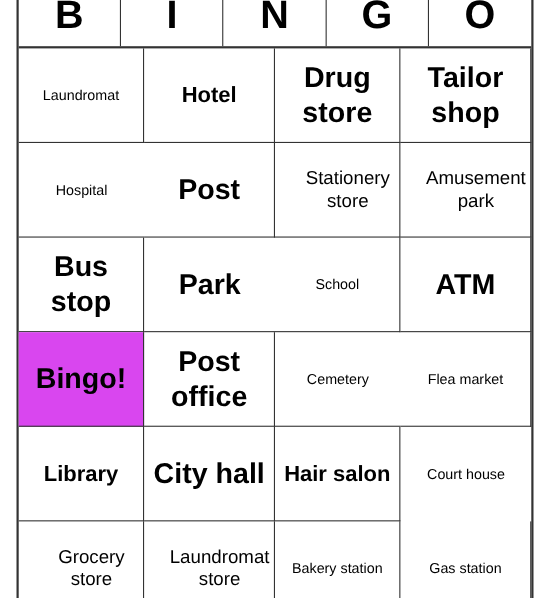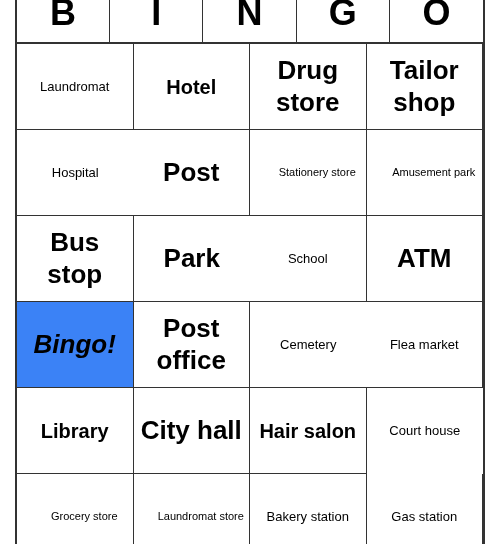--- a/index.html
+++ b/index.html
@@ -59,26 +59,25 @@
       font-weight: bold;
     }
     .size-medium {
       font-size: 20px;
       font-weight: bold;
     }
     .size-small {
       font-size: 13px;
     }
     .size-xsmall {
-      font-size: 11px;
+      font-size: 17px;
       margin-left: 19px;
     }
     .bingo-highlight {
-      background-color: #3b82f6;
-      font-style: italic;
+      background-color: #d946ef;
     }
   </style>
 </head>
 <body>
 
 <div class="bingo-card">
   <div class="bingo-header">
   <div class="bingo-header-cell">B</div>
       <div class="bingo-header-cell">I</div>
       <div class="bingo-header-cell">N</div>

